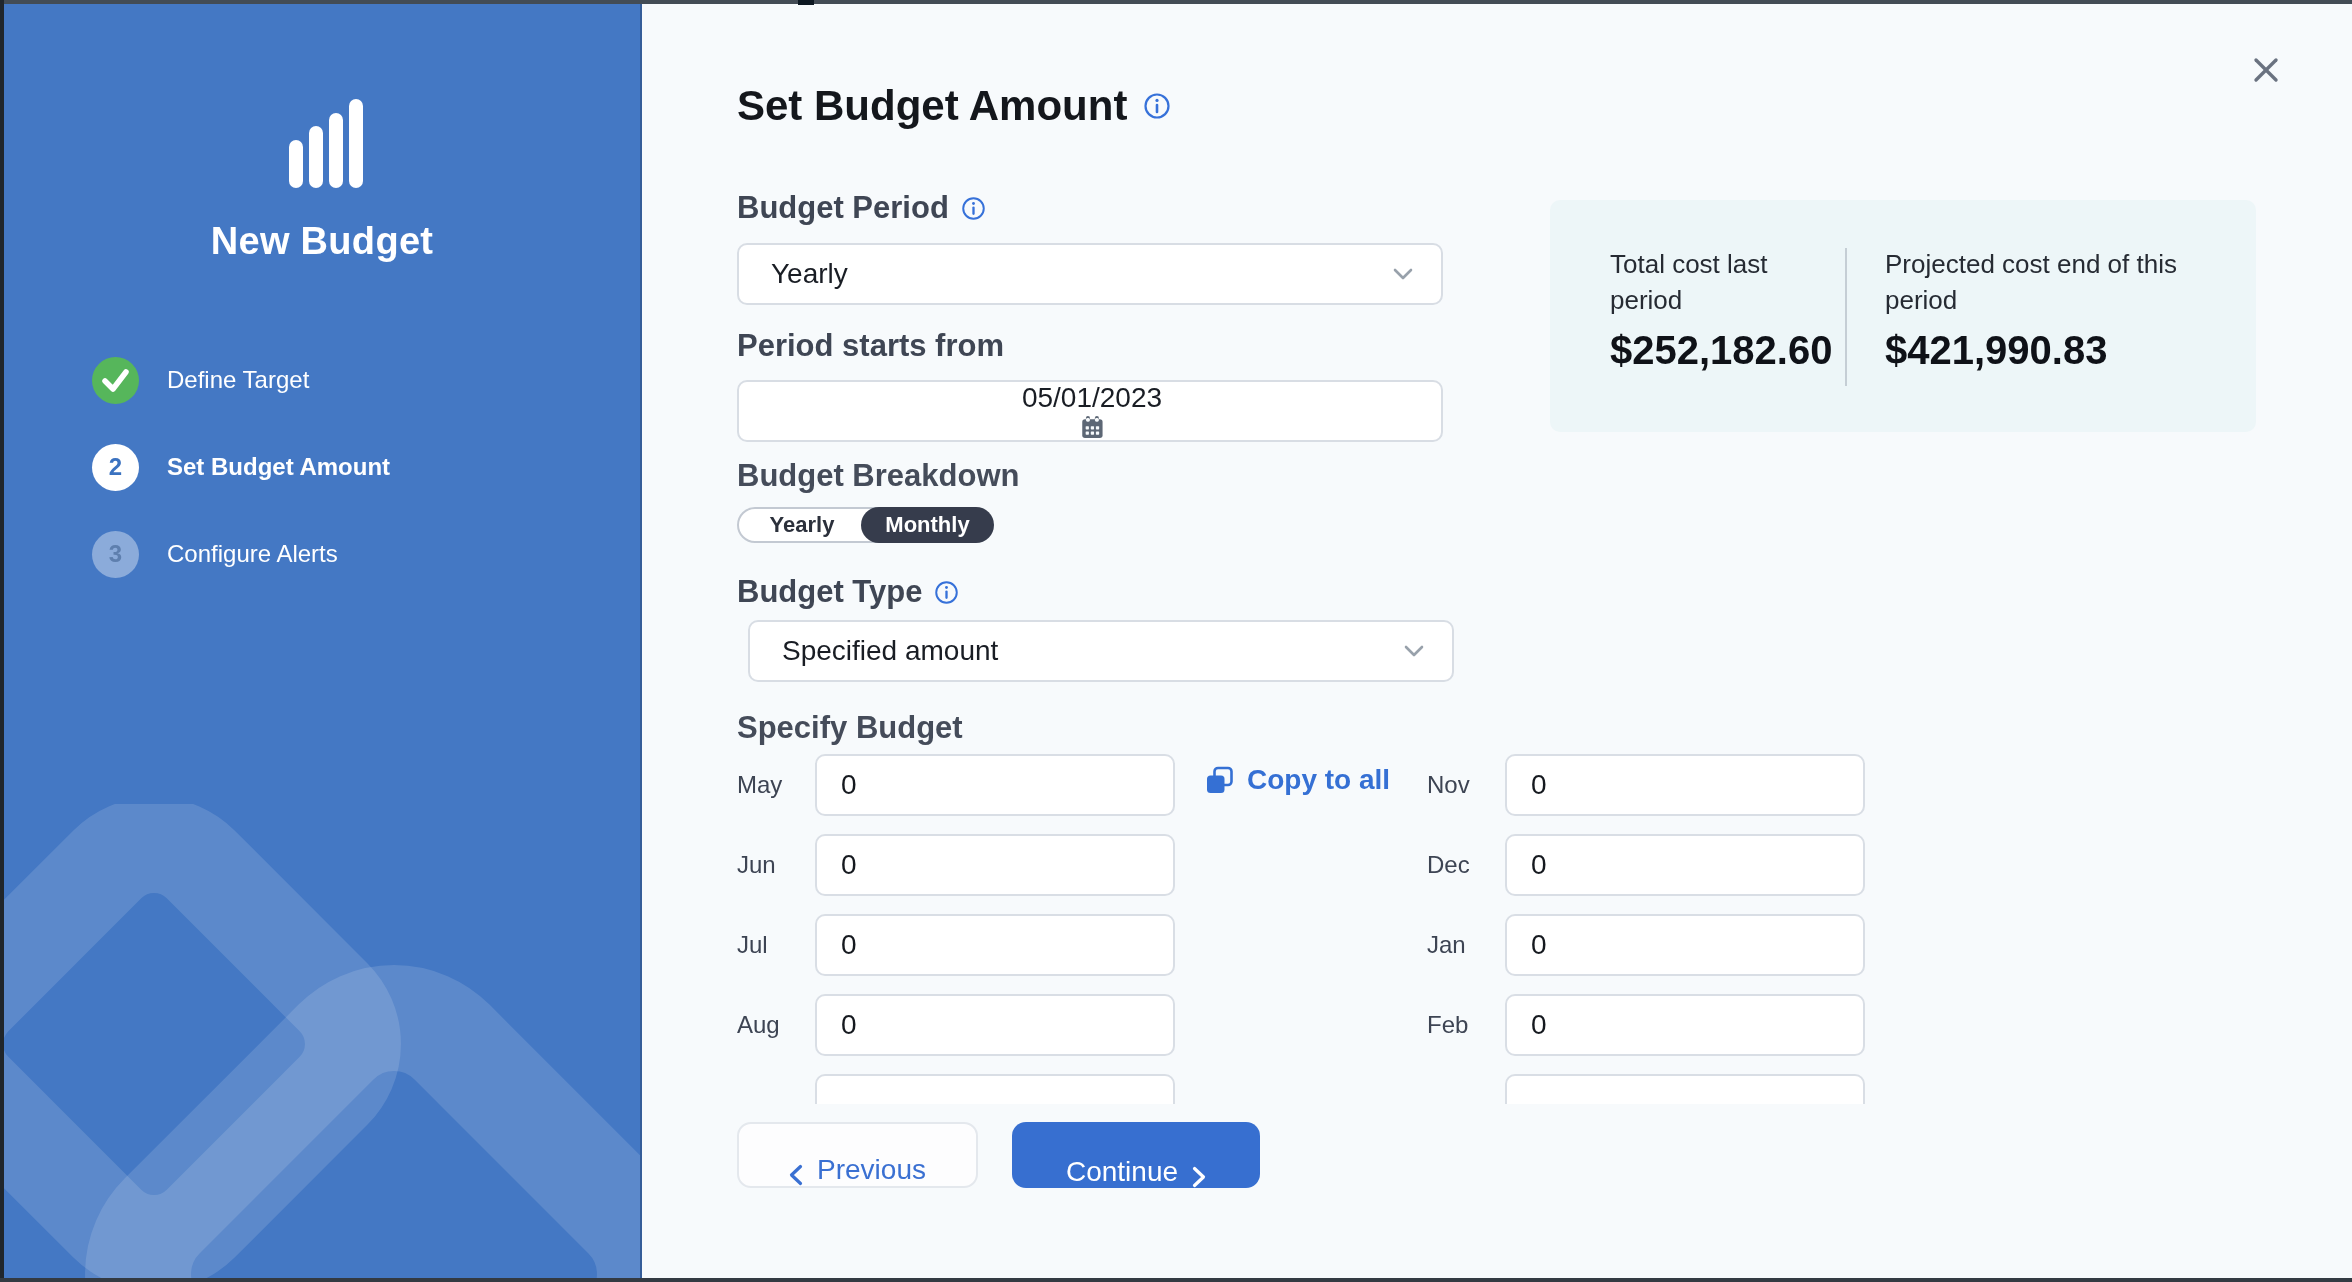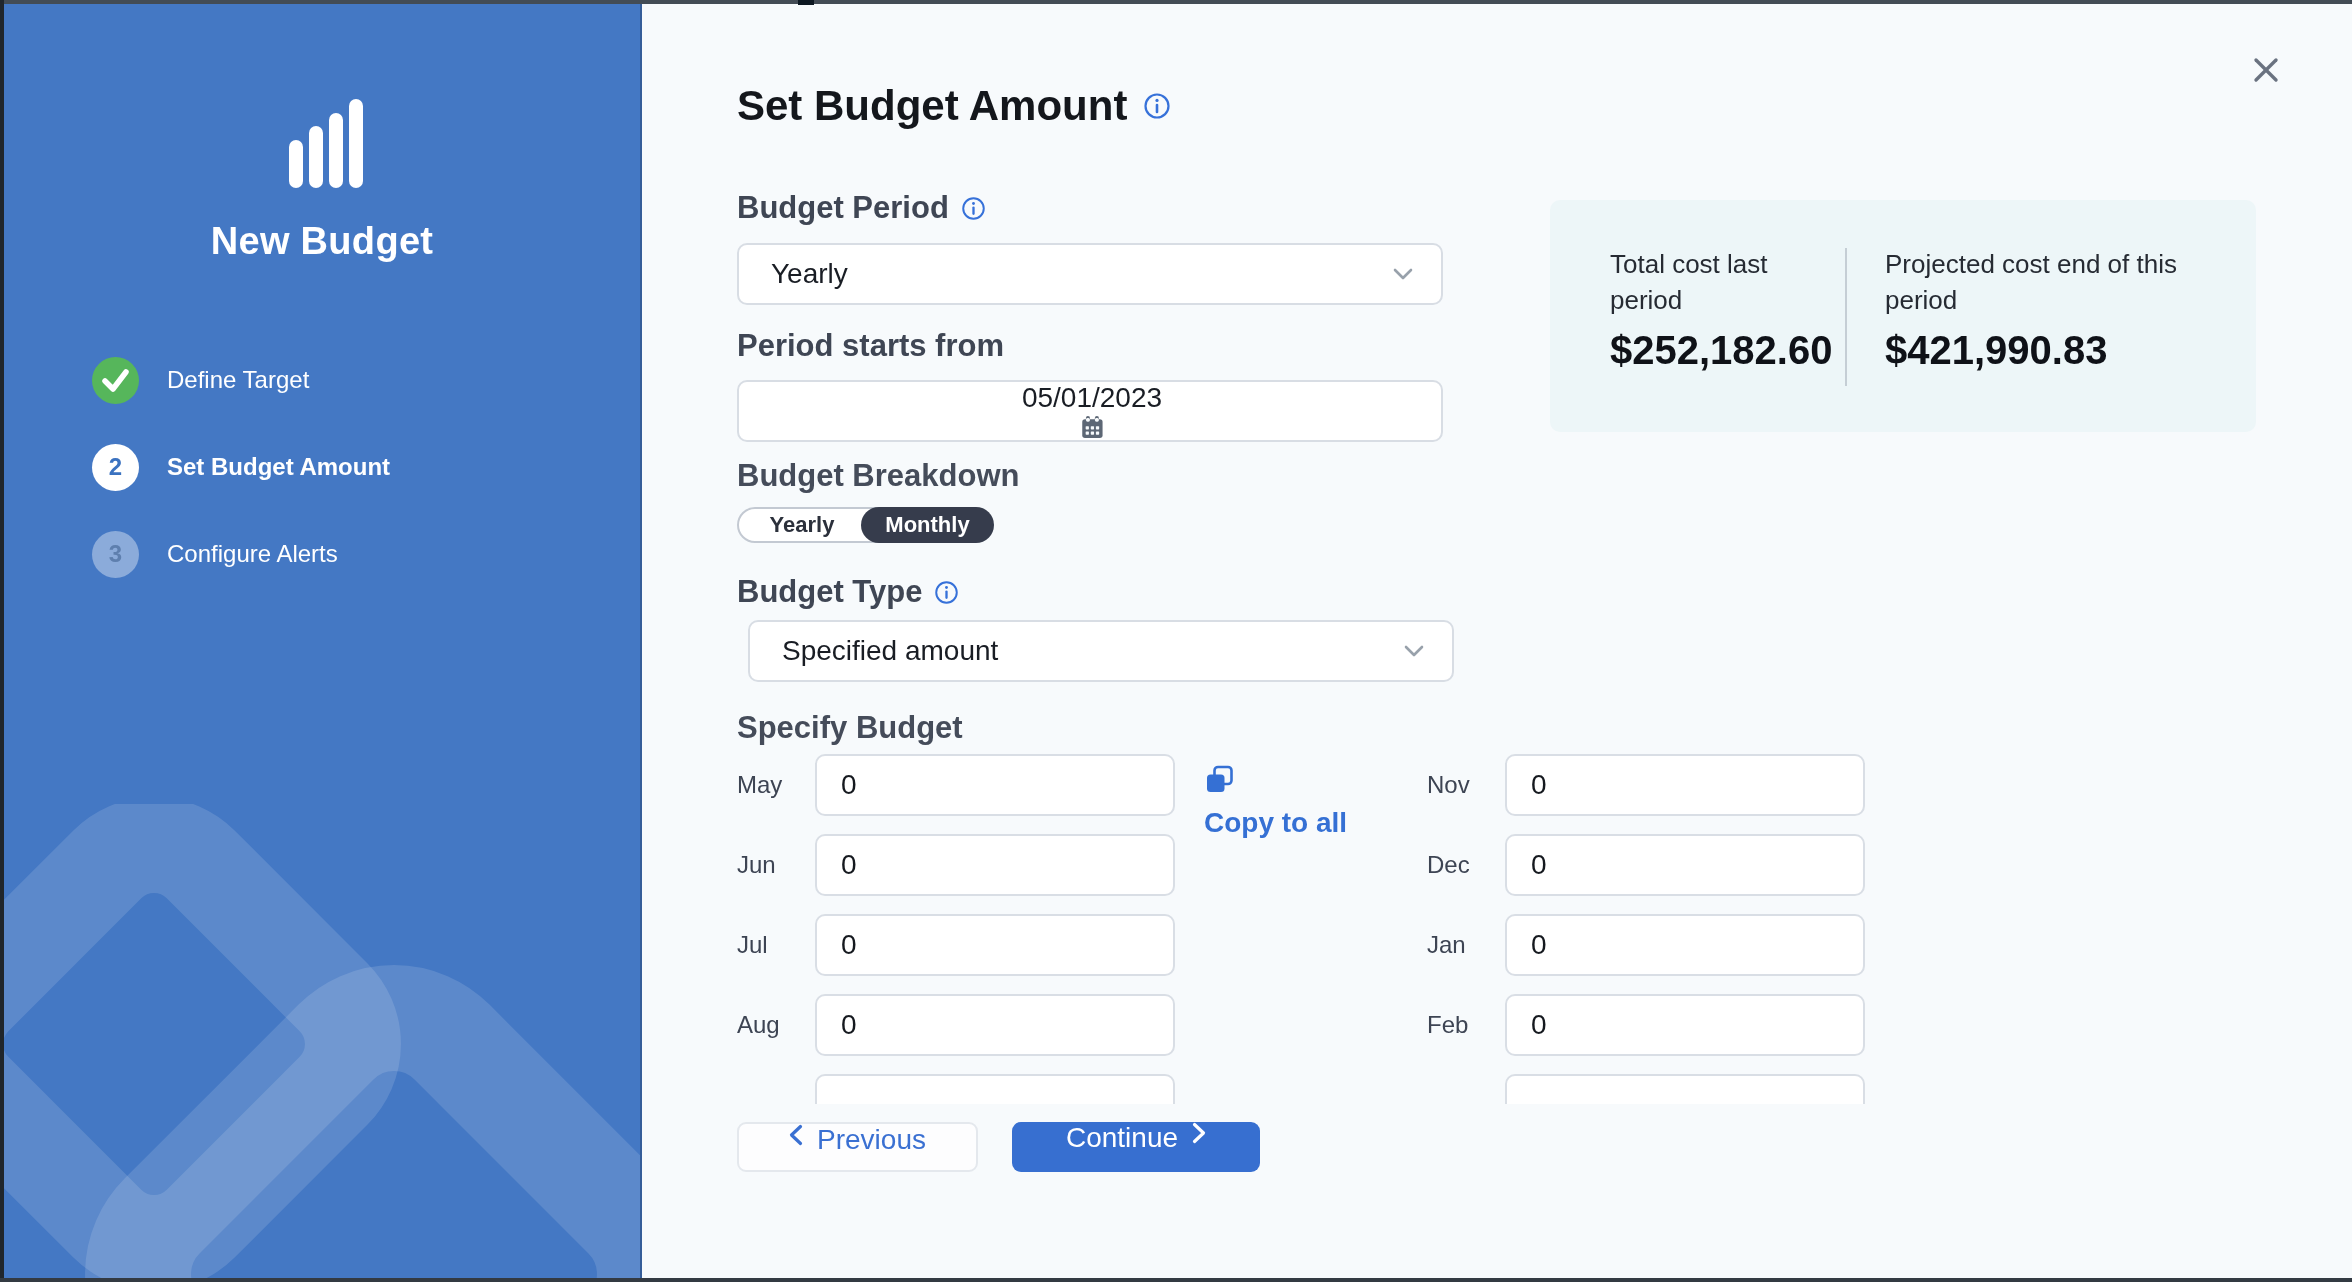--- a/index.html
+++ b/index.html
@@ -94,26 +94,26 @@
   .month-row{position:absolute;display:flex;align-items:center;height:62px;}
   .month-row.c-left{left:0;}
   .month-row.c-right{left:690px;}
   .r0{top:12px;} .r1{top:92px;} .r2{top:172px;} .r3{top:252px;} .r4{top:332px;}
   .month-label{width:72px;font-size:24px;font-weight:500;color:#3d4453;}
   .month-input{
     width:360px;height:62px;box-sizing:border-box;margin-left:6px;
     background:#ffffff;border:2px solid #d9dee5;border-radius:10px;
     font-family:"Liberation Sans",sans-serif;font-size:28px;color:#15191f;padding:0 0 0 24px;outline:none;
   }
-  .copy-all{position:absolute;left:467px;top:22px;display:flex;gap:12px;cursor:pointer;flex-direction:column;}
+  .copy-all{position:absolute;left:467px;top:22px;display:flex;align-items:center;gap:12px;cursor:pointer;}
   .copy-all span{font-size:28px;font-weight:600;color:#3570d4;}
 
   
-  .btn{position:absolute;top:1122px;height:50px;box-sizing:border-box;border-radius:9px;
-    display:flex;align-items:flex-start;justify-content:center;gap:14px;cursor:pointer;font-size:28px;}
+  .btn{position:absolute;top:1122px;height:66px;box-sizing:border-box;border-radius:14px;
+    display:flex;align-items:flex-end;justify-content:center;gap:14px;cursor:pointer;font-size:28px;}
   .btn-prev{left:737px;width:241px;background:#fdfdfe;border:2px solid #e4e8ed;color:#3a70d2;}
   .btn-continue{left:1012px;width:248px;background:#376fd0;color:#ffffff;}
 
   svg{display:block;}
 </style>
 </head>
 <body>
 
 <div class="stage">
 

